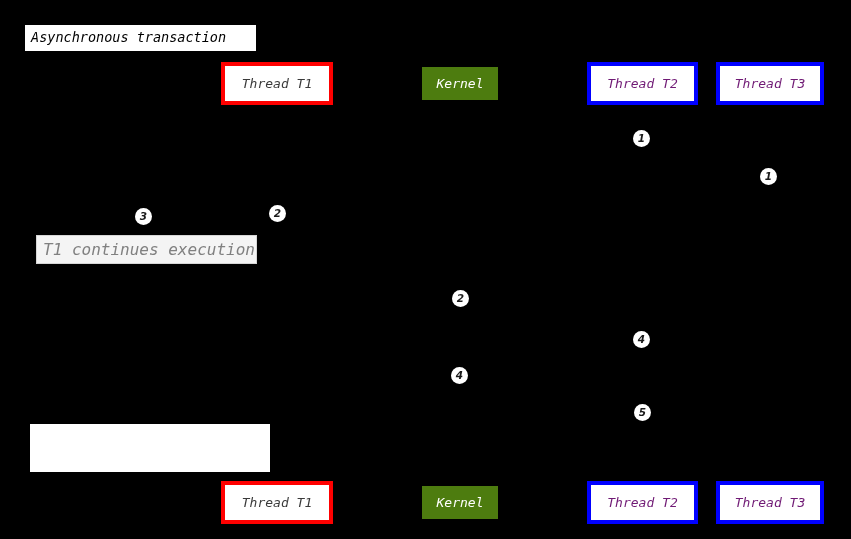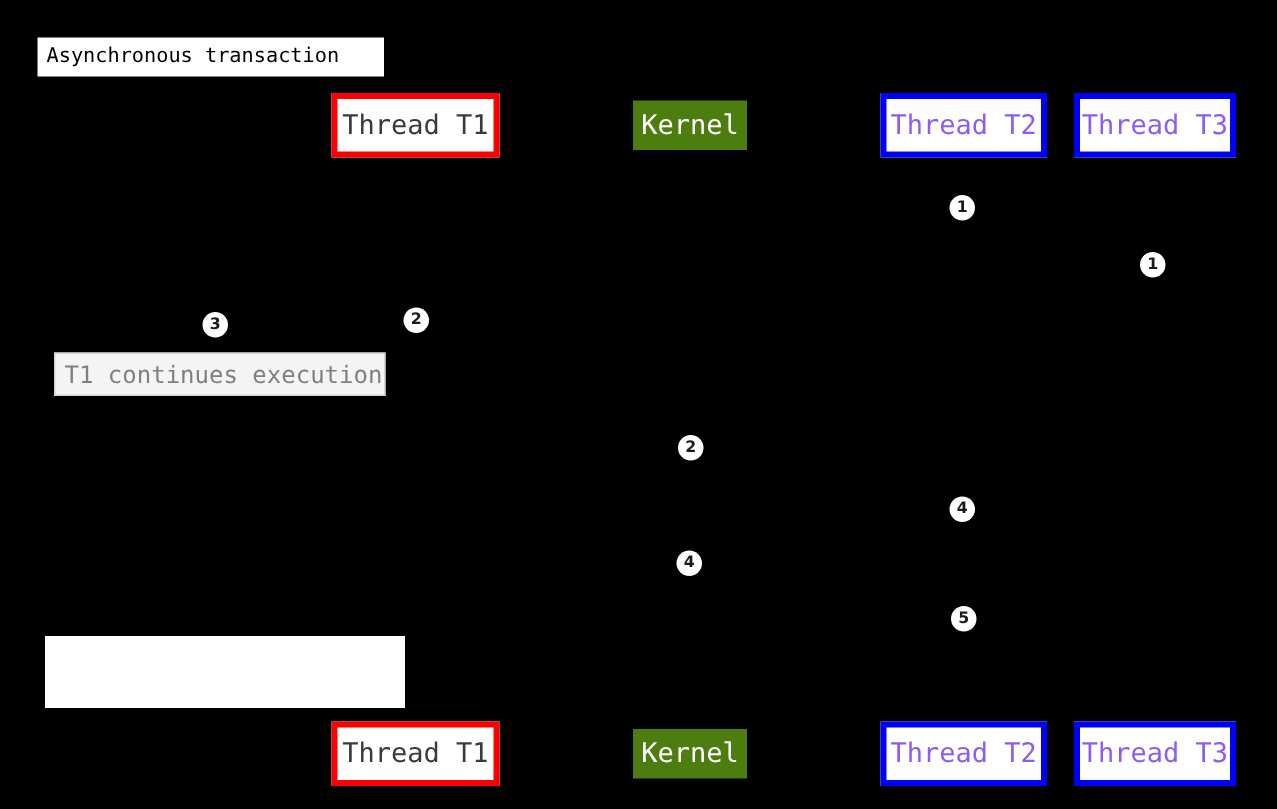--- a/index.html
+++ b/index.html
@@ -8,20 +8,21 @@
     padding: 0;
     background: #000000;
   }
   #canvas {
     position: relative;
     width: 851px;
     height: 539px;
     background: #000000;
     overflow: hidden;
     font-family: "DejaVu Sans Mono", "Liberation Mono", monospace;
+    font-style: italic;
   }
 
   
   .node {
     position: absolute;
     box-sizing: border-box;
   }
 
   
   .title-box {
@@ -36,38 +37,38 @@
     padding: 0 6px;
     white-space: pre;
   }
 
   
   .participant {
     display: flex;
     align-items: center;
     justify-content: center;
     white-space: pre;
-    font-size: 18px;
+    font-size: 13px;
     line-height: 1;
     box-sizing: border-box;
   }
   .participant.red {
     background: #ffffff;
     border: 4px solid #ff0000;
     color: #3a3a3a;
   }
   .participant.kernel {
     background: #4d7c0f;
     border: 0;
     color: #ffffff;
   }
   .participant.blue {
     background: #ffffff;
     border: 4px solid #0000ff;
-    color: #8b5cf6;
+    color: #701a75;
   }
 
   
   .note {
     background: #f4f4f4;
     color: #808080;
     font-size: 16px;
     line-height: 1;
     display: flex;
     align-items: center;

